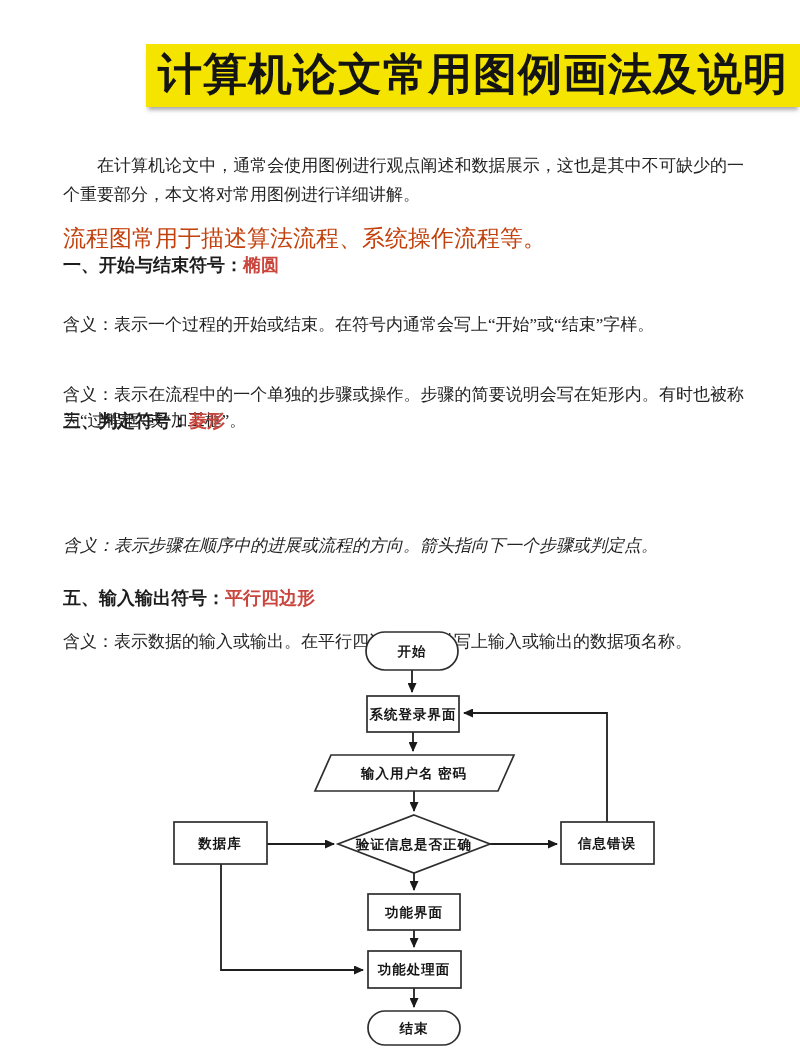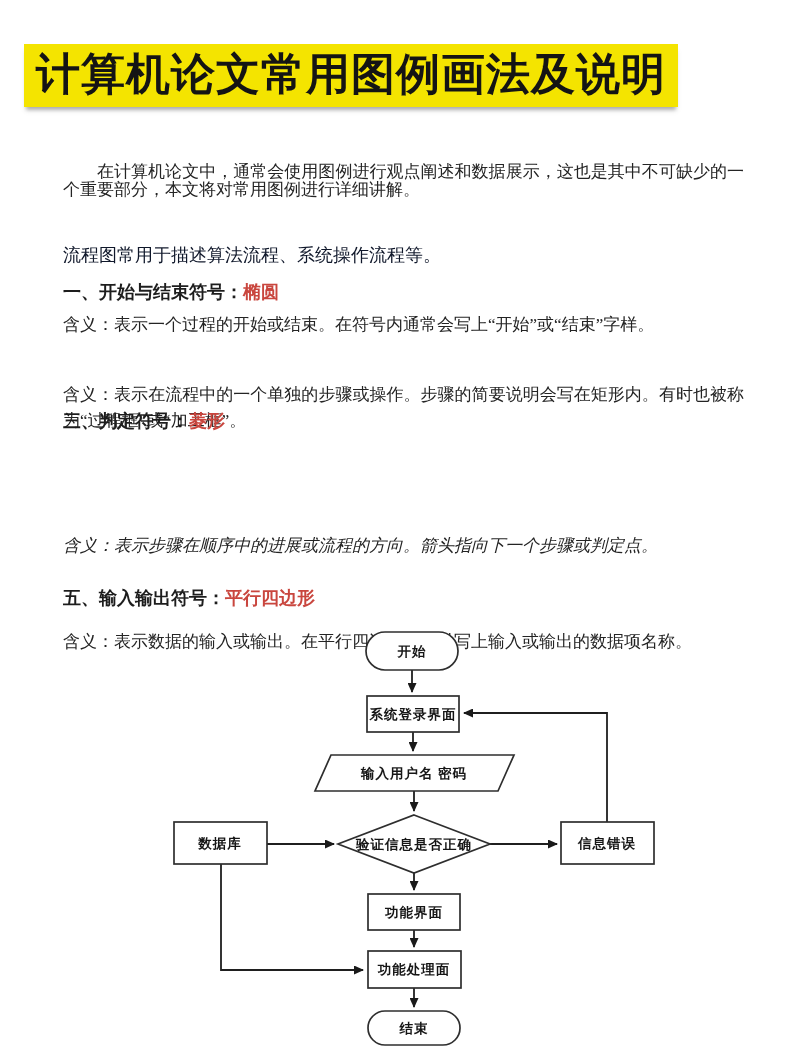--- a/index.html
+++ b/index.html
@@ -6,46 +6,46 @@
   .page{
     position:relative;
     width:800px;height:1057px;
     margin:0 auto;
     background:#ffffff;
     font-family:"Liberation Serif","DejaVu Serif",serif;
     color:#242424;
     overflow:hidden;
   }
   .abs{position:absolute;}
-  .title-wrap{top:44px;left:0;right:0;text-align:left;padding-left:24px;}
+  .title-wrap{top:44px;left:0;right:0;text-align:right;padding-left:24px;}
   .title-band{
     display:inline-block;
     background:#f4e400;
     color:#141414;
     font-family:"Liberation Sans","DejaVu Sans",sans-serif;
     font-weight:900;
     font-size:44px;
     line-height:1.2;
     padding:4px 12px 6px 12px;
     box-shadow:0 5px 4px -2px rgba(90,90,90,.5);
     letter-spacing:1px;
     white-space:nowrap;
   }
   .body-text{
     left:63px;right:56px;
     font-size:17px;line-height:26px;
     color:#242424;
     text-align:justify;
   }
-  .intro{top:151px;line-height:18px;text-indent:2em;margin-top:12px;}
+  .intro{top:139px;line-height:29px;text-indent:2em;margin-top:12px;}
   .h-blue{top:200px;font-weight:bold;color:#2b6ca8;font-size:17px;}
-  .subtitle-red{top:226px;color:#0f172a;font-size:18px;margin-top:16px;}
+  .subtitle-red{top:226px;color:#c2410c;font-size:23px;}
   .sec-h{font-weight:bold;font-size:18px;color:#1d1d1d;}
   .kw{color:#c9463e;font-weight:bold;}
-  .s1h{top:280px;font-family:Liberation Mono, monospace;} .s1b{top:295px;}
+  .s1h{top:252px;} .s1b{top:295px;}
   .s2h{top:338px;} .s2b{top:365px;}
   .s3h{top:408px;} .s3b{top:459px;}
   .s4h{top:516px;} .s4b{top:516px;font-style:italic;}
   .s5h{top:585px;} .s5b{top:612px;}
   .flow-svg{top:625px;left:0;width:800px;height:432px;}
   .node-shape{fill:#ffffff;stroke:#2e2e2e;stroke-width:1.7;}
   .edge{stroke:#1f1f1f;stroke-width:1.8;fill:none;}
   .node-label{
     font-family:"Liberation Serif","DejaVu Serif",serif;
     font-weight:bold;

